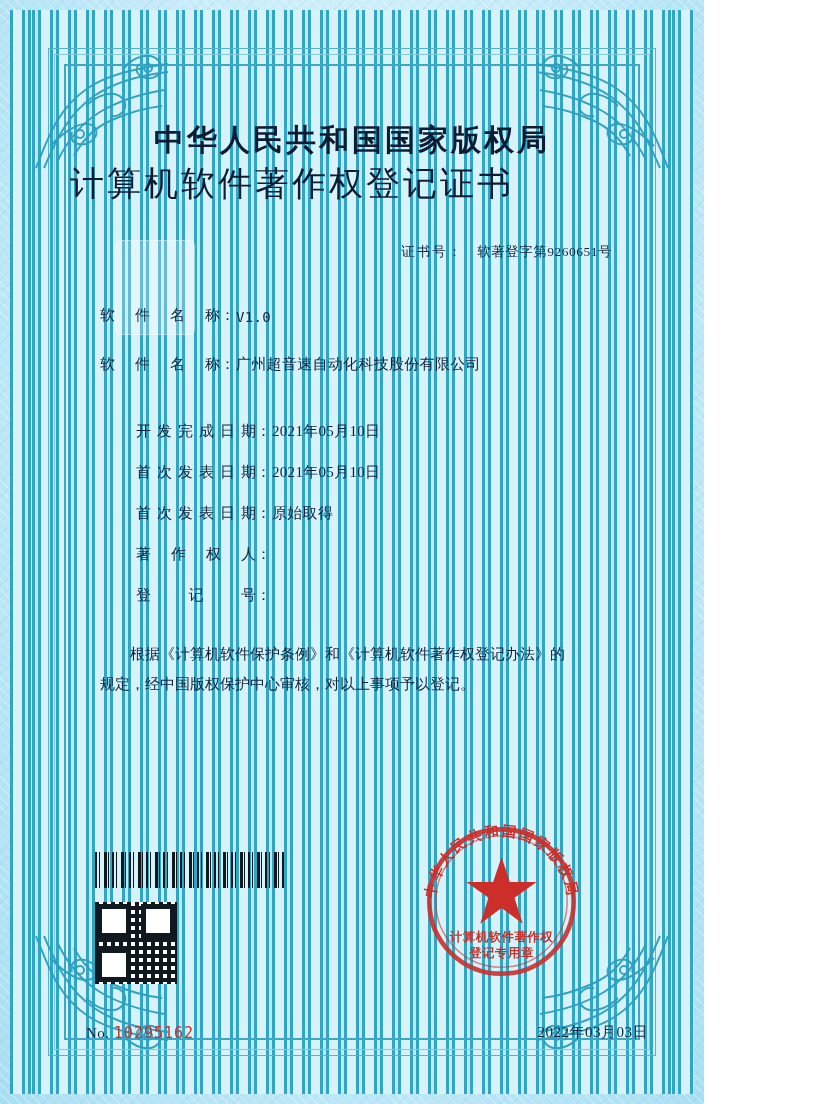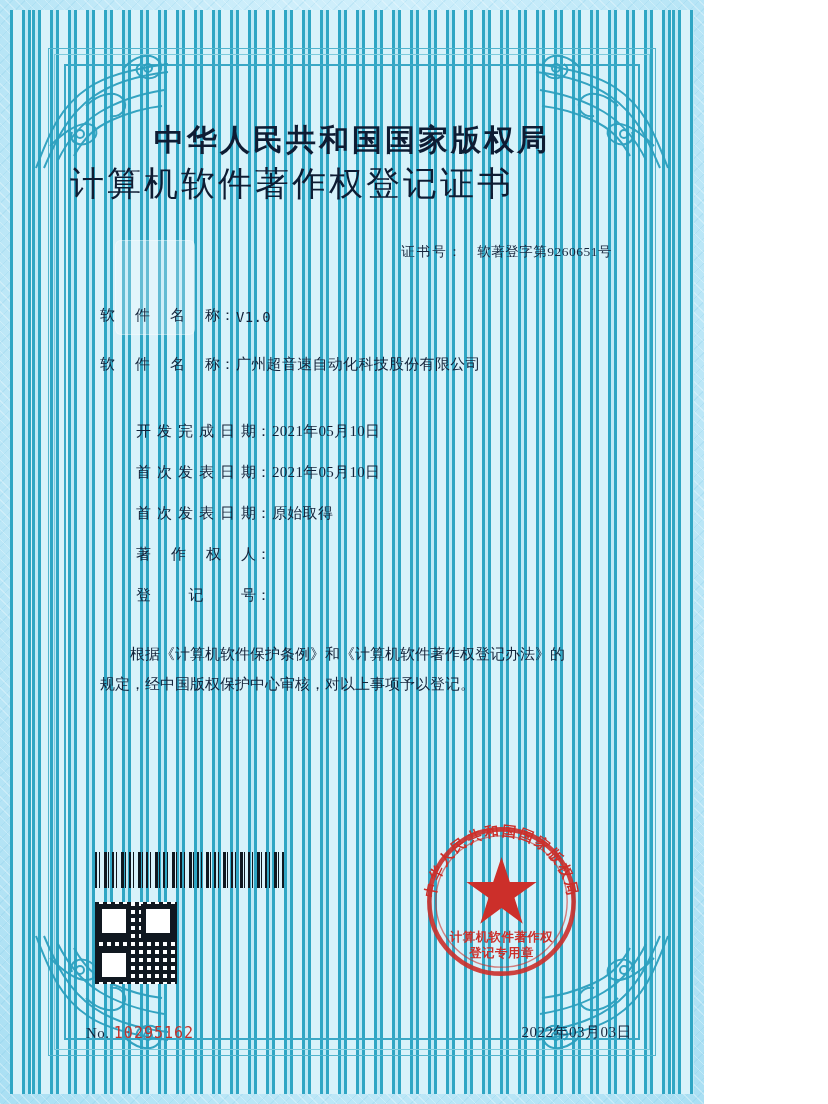--- a/index.html
+++ b/index.html
@@ -204,21 +204,21 @@
     left: 86px;
     bottom: 62px;
     font-size: 15px;
     color: #16263d;
     letter-spacing: 0.5px;
   }
   .serial .num { color: #c3322b; font-family: "DejaVu Sans Mono", monospace; letter-spacing: 1px;}
 
   .issue-date {
     position: absolute;
-    right: 72px;
+    right: 56px;
     bottom: 62px;
     font-size: 15px;
     color: #16263d;
     letter-spacing: 0.5px;
   }
 
   
   .seal {
     position: absolute;
     right: 110px;

